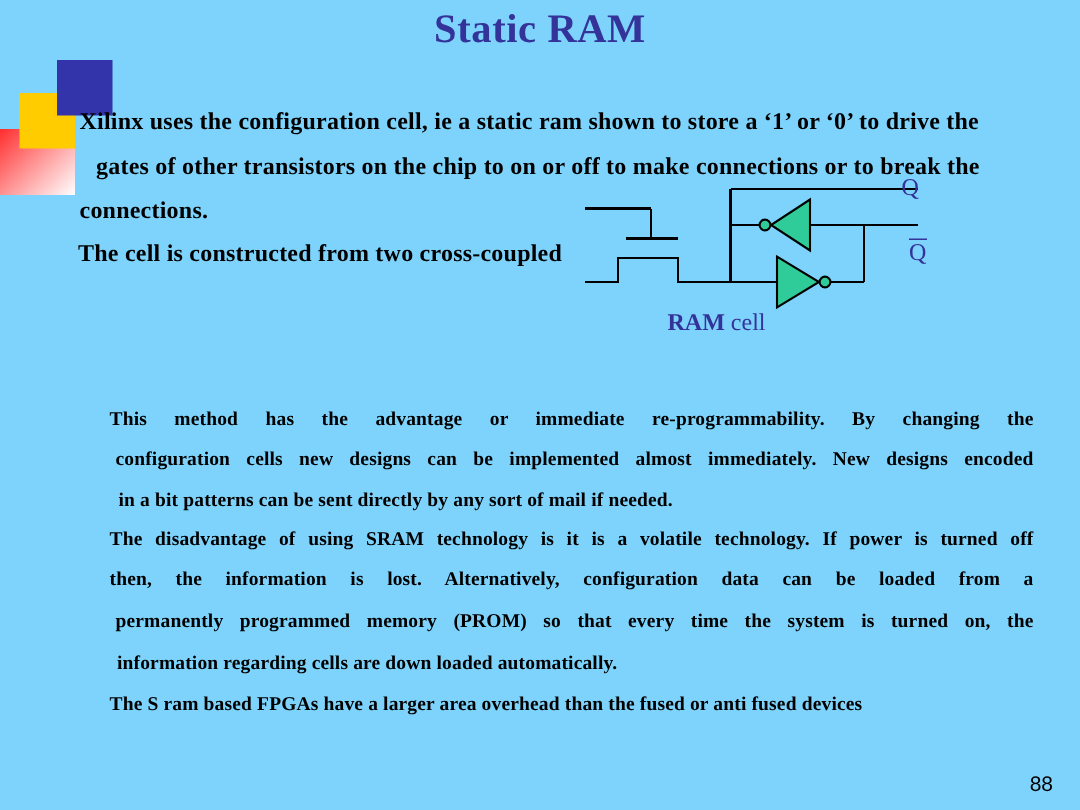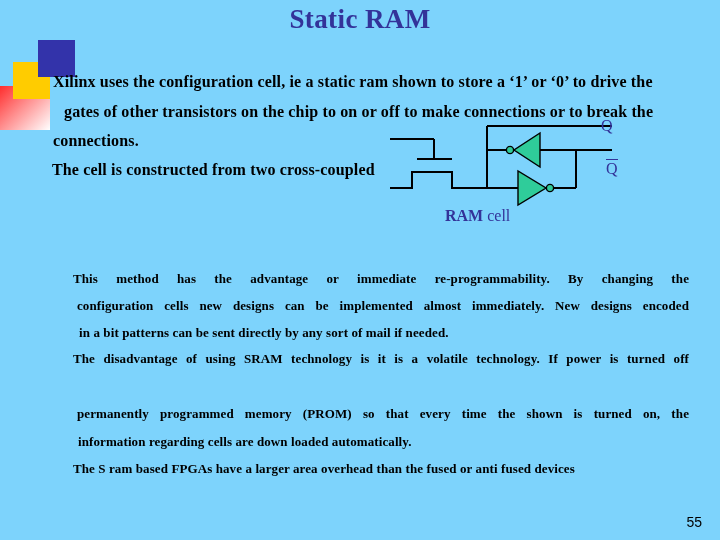--- a/index.html
+++ b/index.html
@@ -189,20 +189,21 @@
 
   <div class="qlabel" id="qbar-label"><span class="ovl">Q</span></div>
 
   <div id="ramcell-label"><span class="b">RAM</span><span> cell</span></div>
 
   <div class="para-line justify" style="left:53px; top:271px; width:616px;">This  method  has  the  advantage  or  immediate  re-programmability.  By  changing  the</div>
   <div class="para-line justify" style="left:57px; top:298px; width:612px;">configuration  cells new designs can be implemented almost immediately. New designs encoded</div>
   <div class="para-line justify" style="left:53px; top:351px; width:616px;">The disadvantage of using SRAM technology is it is a volatile technology.  If power is turned off</div>
 
   <div class="para-line" style="left:59px; top:325px;">in a bit patterns can be sent directly by any sort of mail if needed.</div>
-  <div class="para-line justify" style="left:57px; top:406px; width:612px;">permanently programmed memory (PROM) so that every time the shown is turned on, the</div>
+  <div class="para-line justify" style="left:53px; top:378px; width:616px;">then,   the  information  is  lost.  Alternatively,  configuration  data  can  be  loaded  from  a</div>
+  <div class="para-line justify" style="left:57px; top:406px; width:612px;">permanently programmed memory (PROM) so that every time the system is turned on, the</div>
   <div class="para-line" style="left:58px; top:434px;">information regarding cells are down loaded automatically.</div>
 
   <div class="para-line" style="left:53px; top:461px;text-align:center;">The S ram based FPGAs have a larger area overhead than the fused or anti fused devices</div>
 
-  <div id="page-number">55</div>
+  <div id="page-number">88</div>
 
 </div>
 
 </body></html>

